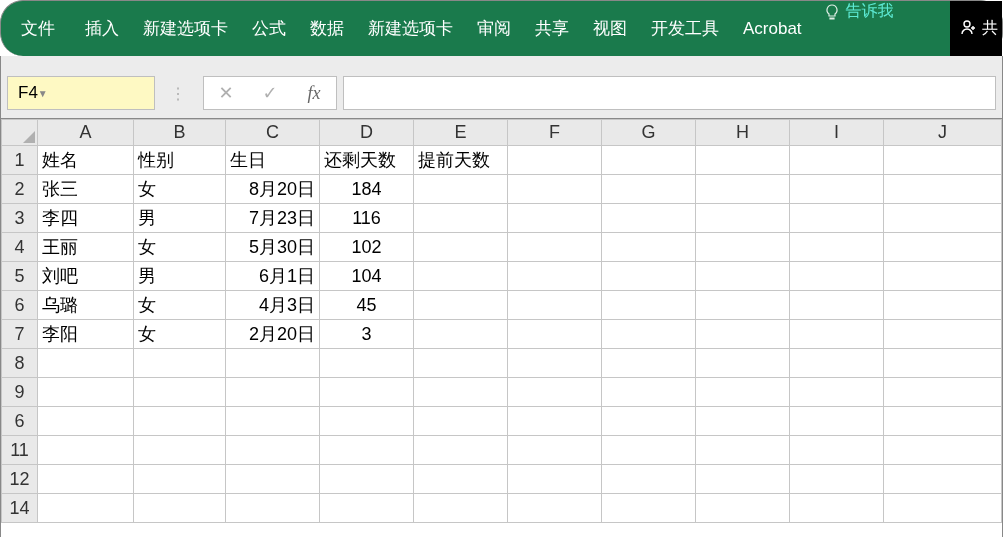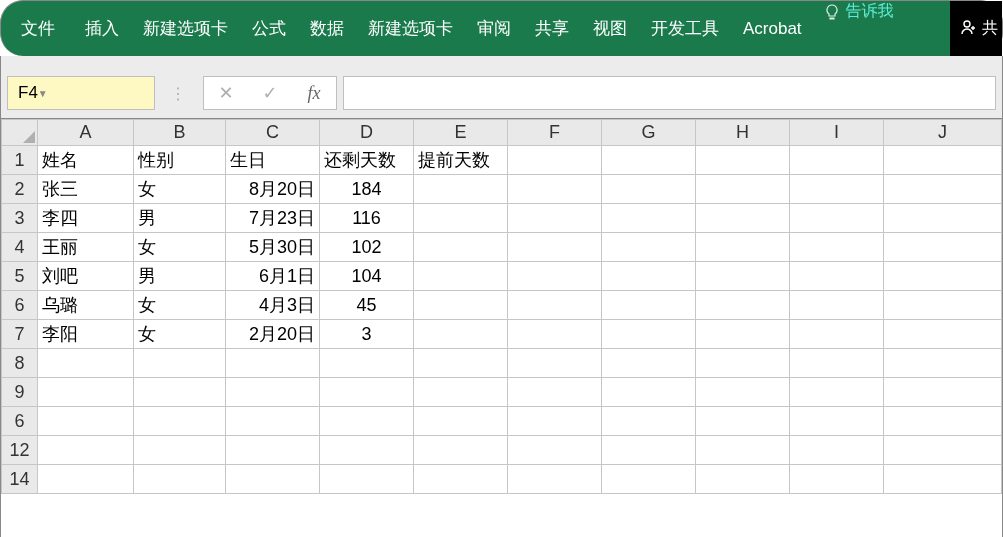--- a/index.html
+++ b/index.html
@@ -397,20 +397,33 @@
           <td class="empty"></td>
           <td class="empty"></td>
           <td class="empty"></td>
           <td class="empty"></td>
           <td class="empty"></td>
           <td class="empty"></td>
           <td class="empty"></td>
           <td class="empty"></td>
         </tr>
       <tr>
+          <th class="rowhdr">11</th>
+          <td class="empty"></td>
+          <td class="empty"></td>
+          <td class="empty"></td>
+          <td class="empty"></td>
+          <td class="empty"></td>
+          <td class="empty"></td>
+          <td class="empty"></td>
+          <td class="empty"></td>
+          <td class="empty"></td>
+          <td class="empty"></td>
+        </tr>
+      <tr>
           <th class="rowhdr">12</th>
           <td class="empty"></td>
           <td class="empty"></td>
           <td class="empty"></td>
           <td class="empty"></td>
           <td class="empty"></td>
           <td class="empty"></td>
           <td class="empty"></td>
           <td class="empty"></td>
           <td class="empty"></td>

